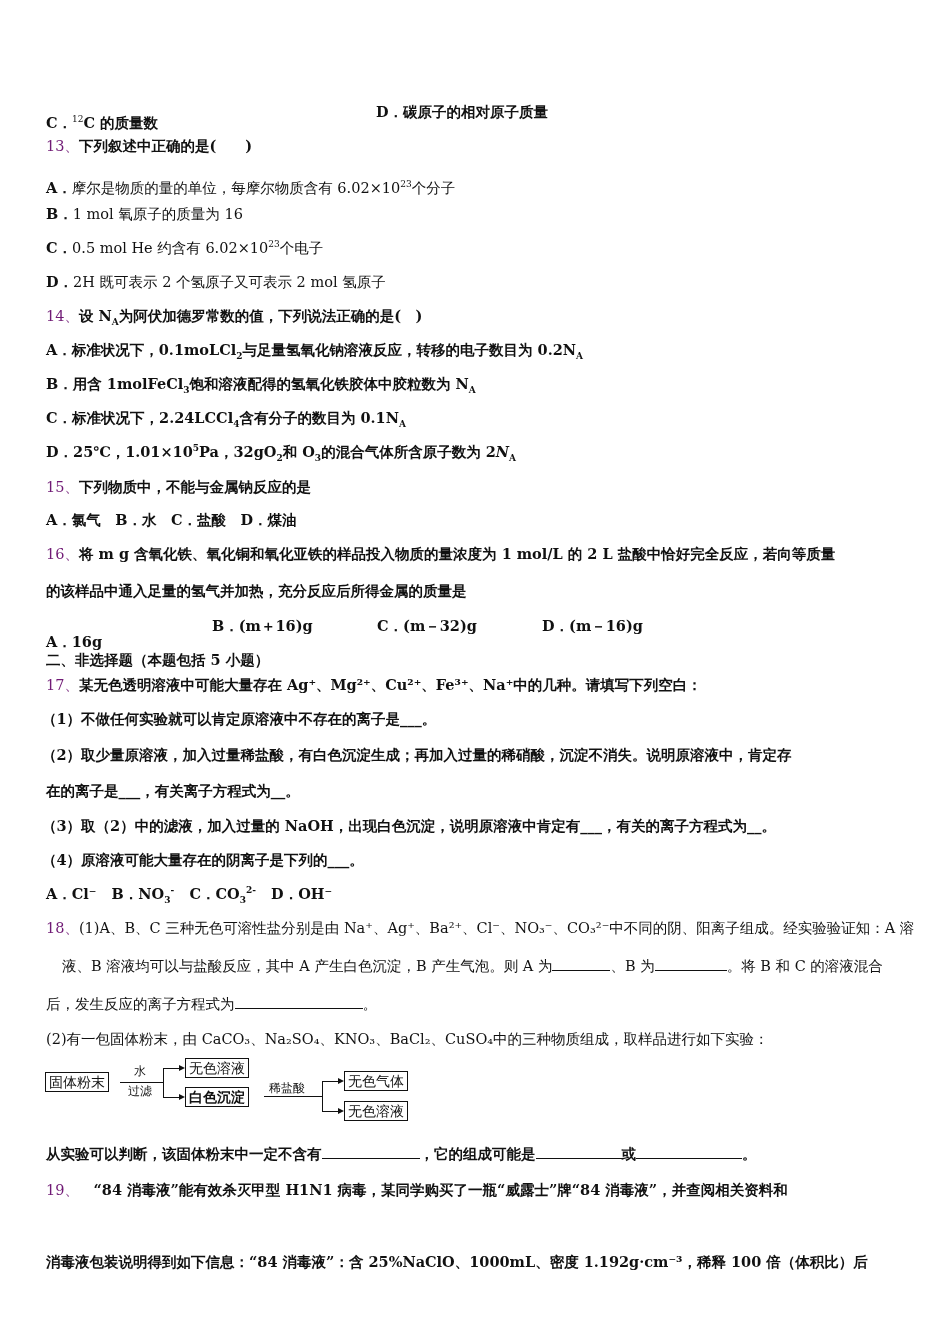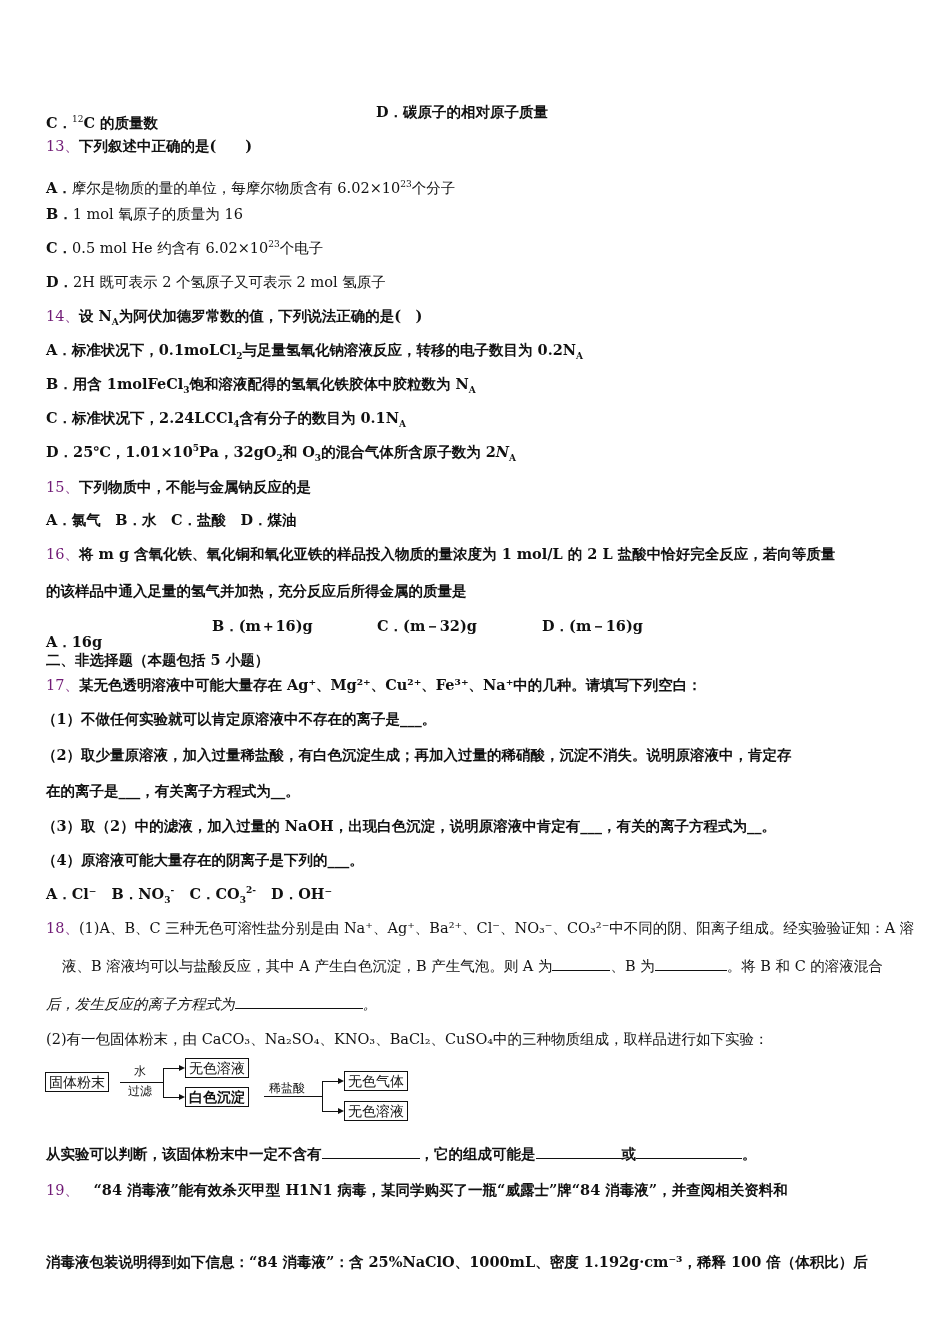--- a/index.html
+++ b/index.html
@@ -88,21 +88,21 @@
   <span>C．CO</span><sub>3</sub><sup>2-</sup>&nbsp;&nbsp;
   <span>D．OH⁻</span>
 </div>
 
 <div class="line" style="top:918px;">
   <span class="qn">18、</span><span>(1)A、B、C 三种无色可溶性盐分别是由 Na⁺、Ag⁺、Ba²⁺、Cl⁻、NO₃⁻、CO₃²⁻中不同的阴、阳离子组成。经实验验证知：A 溶</span>
 </div>
 <div class="line" style="top:956px;margin-left:16px;">
   <span>液、B 溶液均可以与盐酸反应，其中 A 产生白色沉淀，B 产生气泡。则 A 为</span><span class="blank" style="width:58px;"></span><span>、B 为</span><span class="blank" style="width:72px;"></span><span>。将 B 和 C 的溶液混合</span>
 </div>
-<div class="line" style="top:994px;font-style:italic;">
+<div class="line" style="top:994px;">
   <span>后，发生反应的离子方程式为</span><span class="blank" style="width:128px;"></span><span>。</span>
 </div>
 <div class="line" style="top:1029px;">(2)有一包固体粉末，由 CaCO₃、Na₂SO₄、KNO₃、BaCl₂、CuSO₄中的三种物质组成，取样品进行如下实验：</div>
 
 <div>
   <div class="box" style="left:45px; top:1072px;">固体粉末</div>
   <div class="hl" style="left:120px; top:1082px; width:44px;"></div>
   <div class="lbl" style="left:134px; top:1064px;">水</div>
   <div class="lbl" style="left:128px; top:1084px;">过滤</div>
   <div class="vl" style="left:163px; top:1068px; height:29px;"></div>

